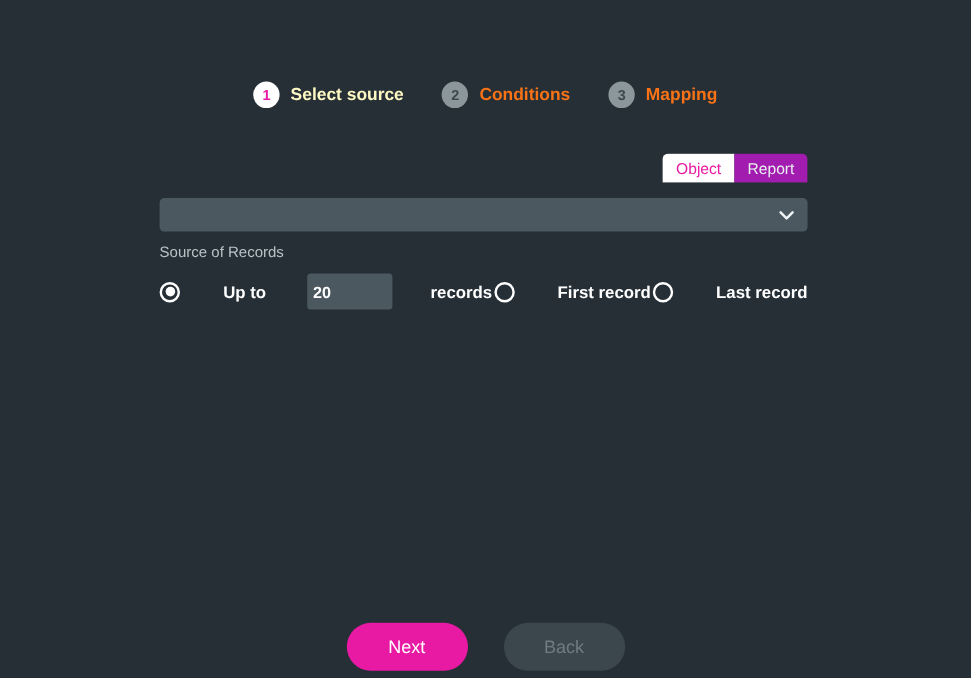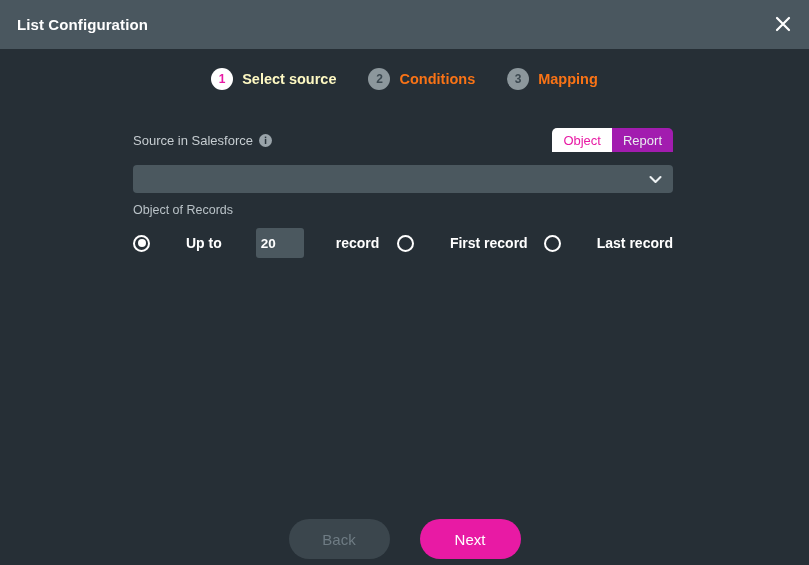--- a/index.html
+++ b/index.html
@@ -214,21 +214,21 @@
     background: #ffffff;
   }
   .radio-text {
     color: #ffffff;
     font-size: 14px;
     font-weight: bold;
     margin-left: 8px;
     white-space: nowrap;
   }
   .num-input {
-    width: 48px;
+    width: 71px;
     height: 21px;
     background: #4b585f;
     border: none;
     border-radius: 3px;
     color: #ffffff;
     font-family: "Liberation Sans", sans-serif;
     font-size: 13.5px;
     font-weight: bold;
     padding: 15px 5px;
     margin: 0 4px 0 6px;
@@ -269,101 +269,83 @@
   .btn-next {
     background: #e81aa4;
     color: #ffffff;
   }
 </style>
 </head>
 <body>
 
 <div id="app">
 
-  <div class="titlebar">
-    <div class="titlebar-title">List Configuration</div>
-    <div class="close-btn">
-      <svg width="20" height="20" viewBox="0 0 20 20" aria-hidden="true">
-        <path d="M4 4 L16 16 M16 4 L4 16" stroke="#ffffff" stroke-width="2.2" stroke-linecap="round" fill="none"></path>
-      </svg>
-    </div>
-  </div>
 
   <div class="stepper">
     <div class="step active">
       <div class="step-circle">1</div>
       <div class="step-label">Select source</div>
     </div>
     <div class="step inactive">
       <div class="step-circle">2</div>
       <div class="step-label">Conditions</div>
     </div>
     <div class="step inactive">
       <div class="step-circle">3</div>
       <div class="step-label">Mapping</div>
     </div>
   </div>
 
   <div class="form">
 
     <div class="field-row">
-      <span class="field-label">
-        <span>Source in Salesforce</span>
-        <span class="info-icon">
-          <svg width="13" height="13" viewBox="0 0 13 13" aria-hidden="true">
-            <circle cx="6.5" cy="6.5" r="6.5" fill="#9aa4aa"></circle>
-            <rect x="5.8" y="5" width="1.5" height="5" fill="#2b353c"></rect>
-            <rect x="5.8" y="2.6" width="1.5" height="1.6" fill="#2b353c"></rect>
-          </svg>
-        </span>
-      </span>
 
       <div class="seg-toggle">
         <div class="seg-btn on">Object</div>
         <div class="seg-btn off">Report</div>
       </div>
     </div>
 
     <div class="select-box">
       <div class="select-value"></div>
       <div class="select-caret">
         <svg width="13" height="9" viewBox="0 0 13 9" aria-hidden="true">
           <path d="M1.5 2 L6.5 7 L11.5 2" stroke="#eef2f4" stroke-width="2.1" fill="none" stroke-linecap="round" stroke-linejoin="round"></path>
         </svg>
       </div>
     </div>
 
-    <div class="sub-label">Object of Records</div>
+    <div class="sub-label">Source of Records</div>
 
     <div class="radio-row">
 
       <div class="radio-item">
         <span class="radio-mark">
             <span class="dot"></span>
           </span>
         <span class="radio-text">Up to</span>
         <input class="num-input" type="text" value="20" style="">
-        <span class="radio-text" style="margin-left:0">record</span>
+        <span class="radio-text" style="margin-left:0">records</span>
       </div>
 
       <span class="gap-lg"></span>
 
       <div class="radio-item">
         <span class="radio-mark"></span>
         <span class="radio-text">First record</span>
       </div>
 
       <span class="gap-md"></span>
 
       <div class="radio-item">
         <span class="radio-mark"></span>
         <span class="radio-text">Last record</span>
       </div>
 
     </div>
   </div>
 
   <div class="footer">
+    <button class="btn btn-next">Next</button>
     <button class="btn btn-back">Back</button>
-    <button class="btn btn-next">Next</button>
   </div>
 
 </div>
 
 </body></html>

